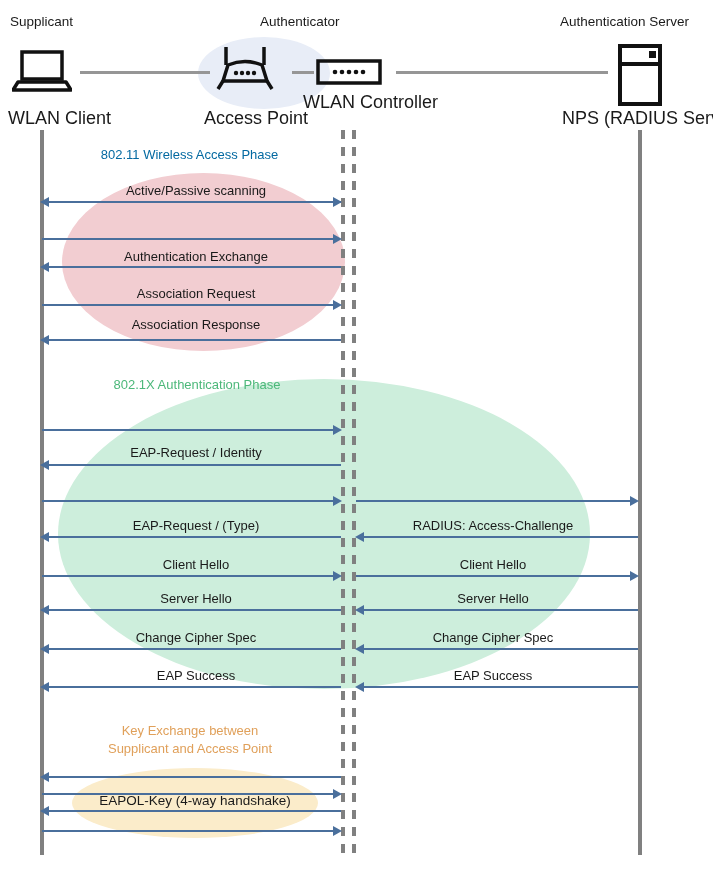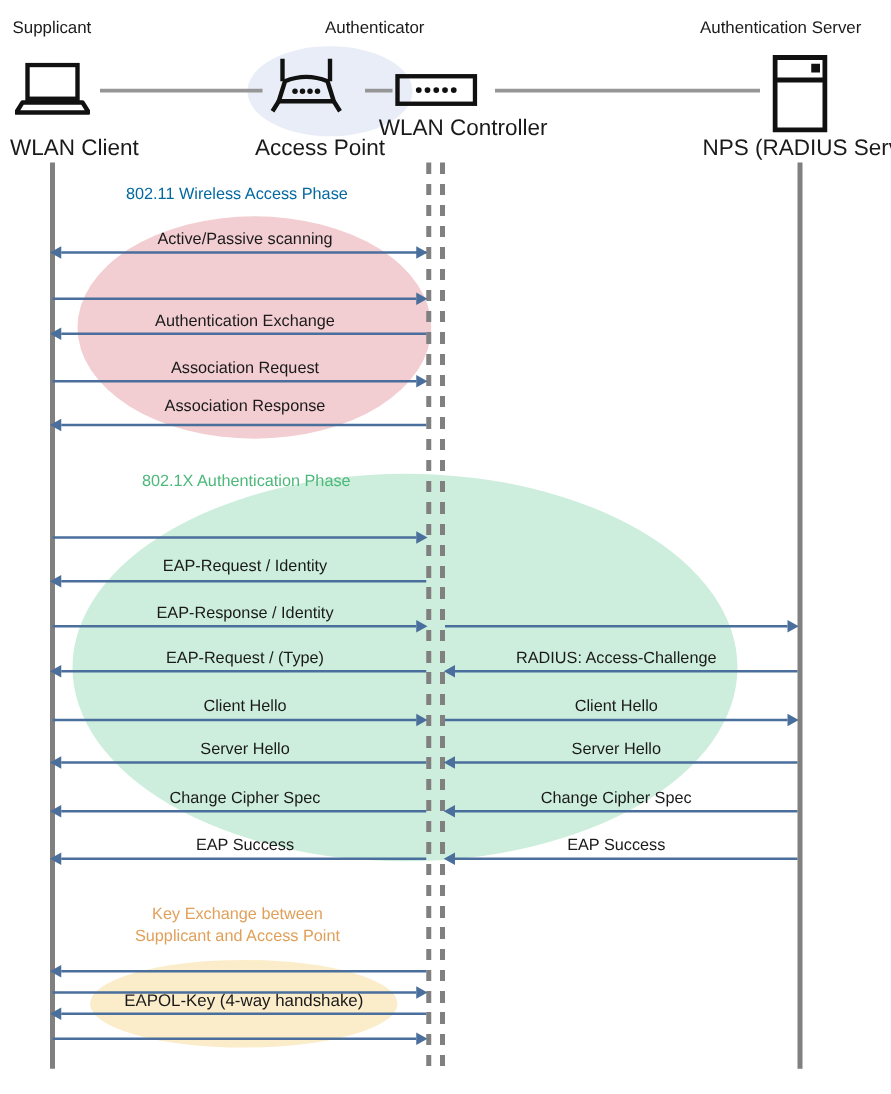--- a/index.html
+++ b/index.html
@@ -189,21 +189,20 @@
 
   <div class="msg-line" style="left:42px; top:429px; width:291px;"></div>
   <div class="arrow-head right" style="left:333px; top:425px;"></div>
 
   <div class="msg-line" style="left:49px; top:464px; width:292px;"></div>
   <div class="arrow-head left" style="left:40px; top:460px;"></div>
   <div class="msg-label" style="left:91px; top:445px; width:210px;">EAP-Request / Identity</div>
 
   <div class="msg-line" style="left:42px; top:500px; width:291px;"></div>
   <div class="arrow-head right" style="left:333px; top:496px;"></div>
-  <div class="msg-label" style="left:91px; top:482px; width:210px;">EAP-Response / Identity</div>
 
   <div class="msg-line" style="left:49px; top:536px; width:292px;"></div>
   <div class="arrow-head left" style="left:40px; top:532px;"></div>
   <div class="msg-label" style="left:91px; top:518px; width:210px;">EAP-Request / (Type)</div>
 
   <div class="msg-line" style="left:42px; top:575px; width:291px;"></div>
   <div class="arrow-head right" style="left:333px; top:571px;"></div>
   <div class="msg-label" style="left:91px; top:557px; width:210px;">Client Hello</div>
 
   <div class="msg-line" style="left:49px; top:609px; width:292px;"></div>

